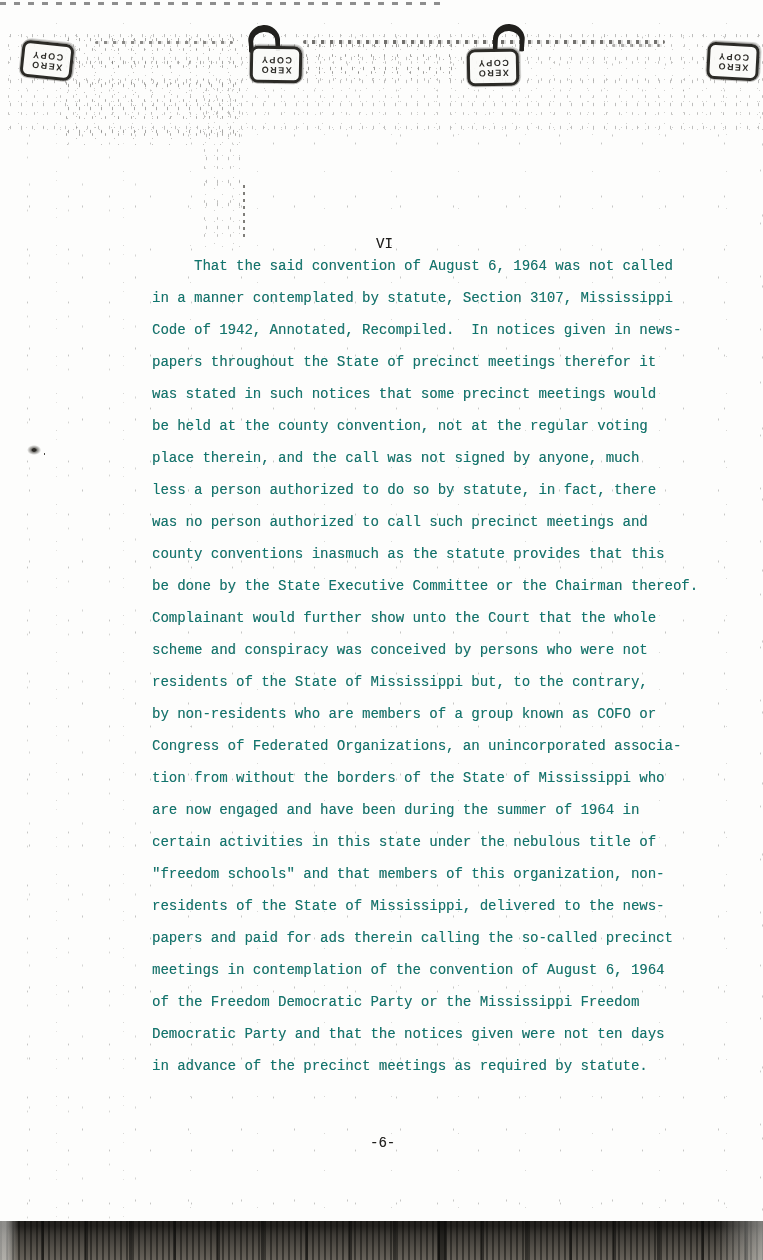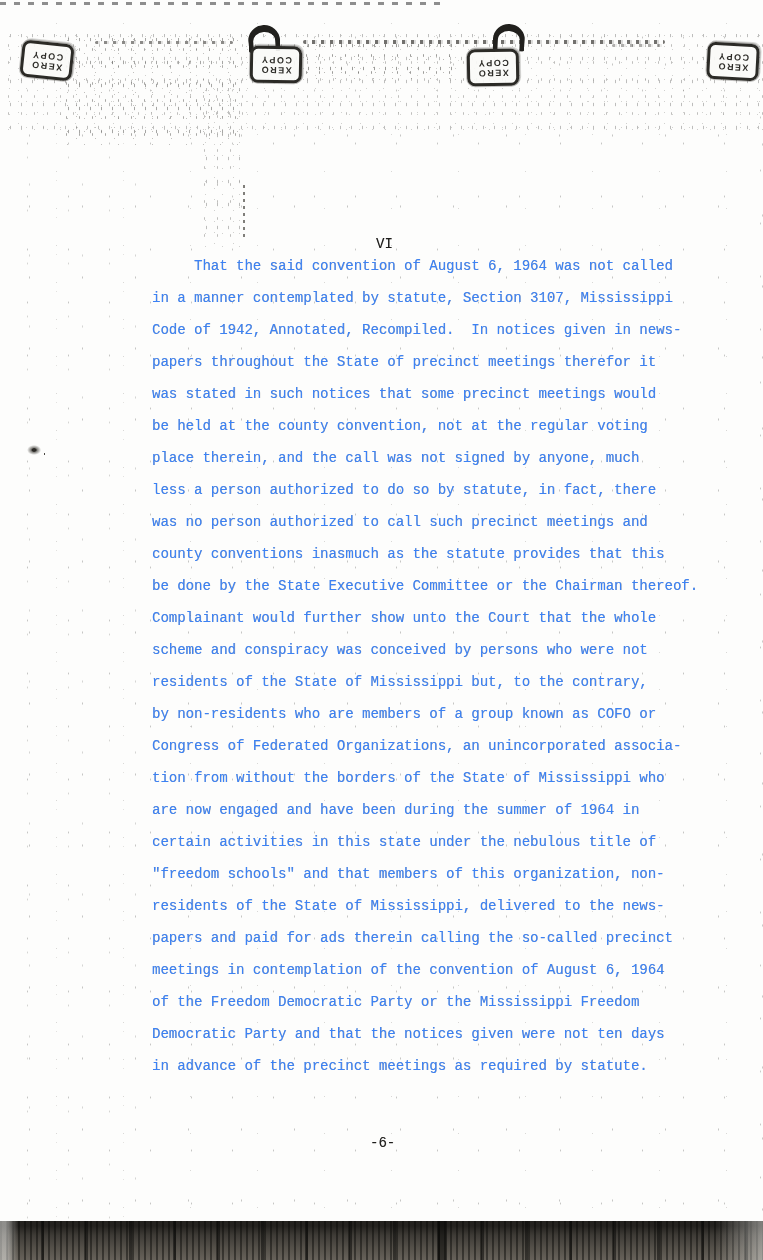--- a/index.html
+++ b/index.html
@@ -98,21 +98,21 @@
   }
 
   
   .heading{
     left:376px;top:236px;
     font-size:14px;line-height:16px;color:#1d1c1a;
     text-shadow:.3px .3px 0 rgba(25,24,22,.4);
   }
   .body-text{
     left:152px;top:250px;width:560px;
-    font-size:14px;line-height:32px;color:#3b82f6;
+    font-size:14px;line-height:32px;color:#0f766e;
     white-space:pre;
     text-shadow:.3px .3px 0 rgba(25,24,22,.35);
   }
   .page-number{
     left:370px;top:1135px;
     font-size:14px;color:#1d1c1a;
     text-shadow:.3px .3px 0 rgba(25,24,22,.4);
   }
 
   

